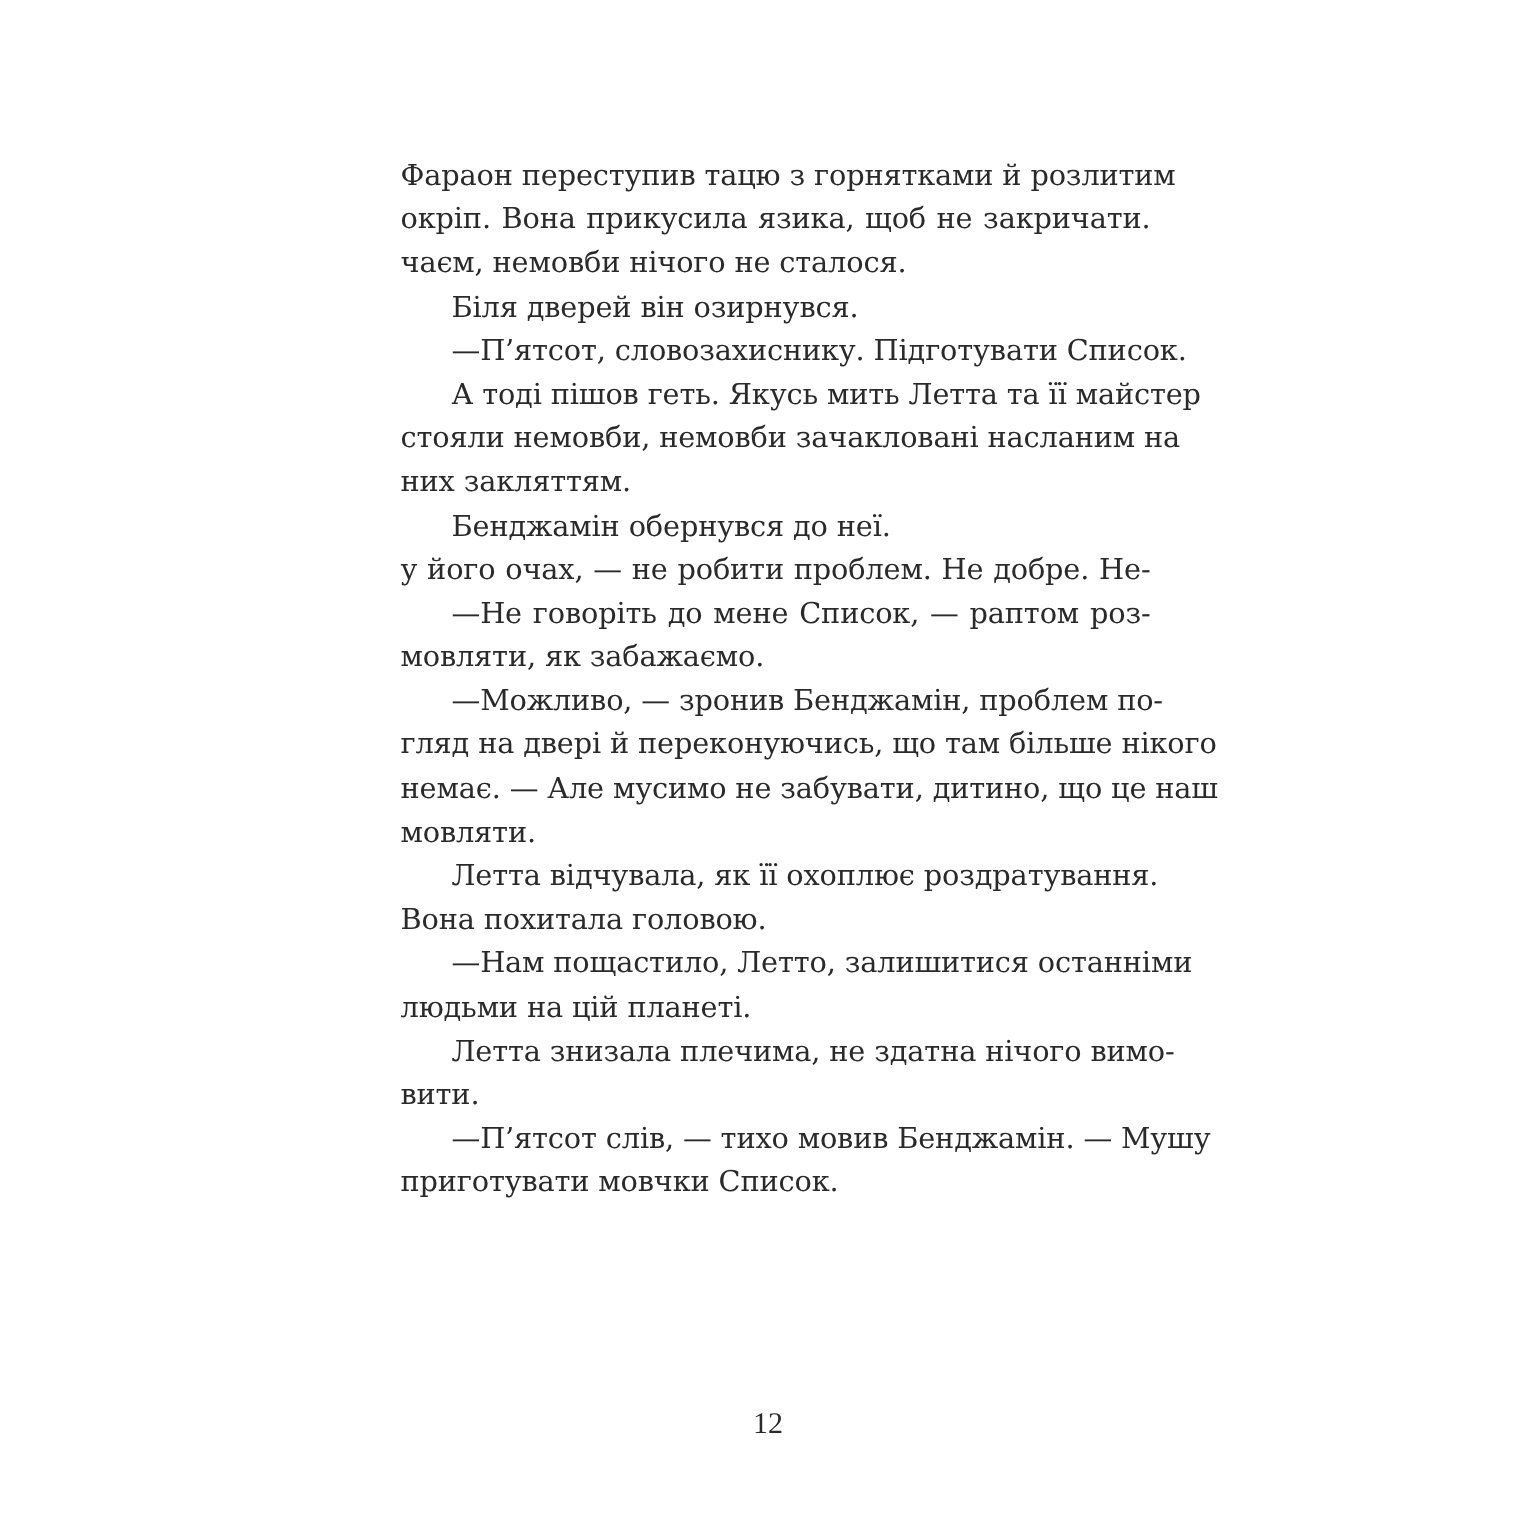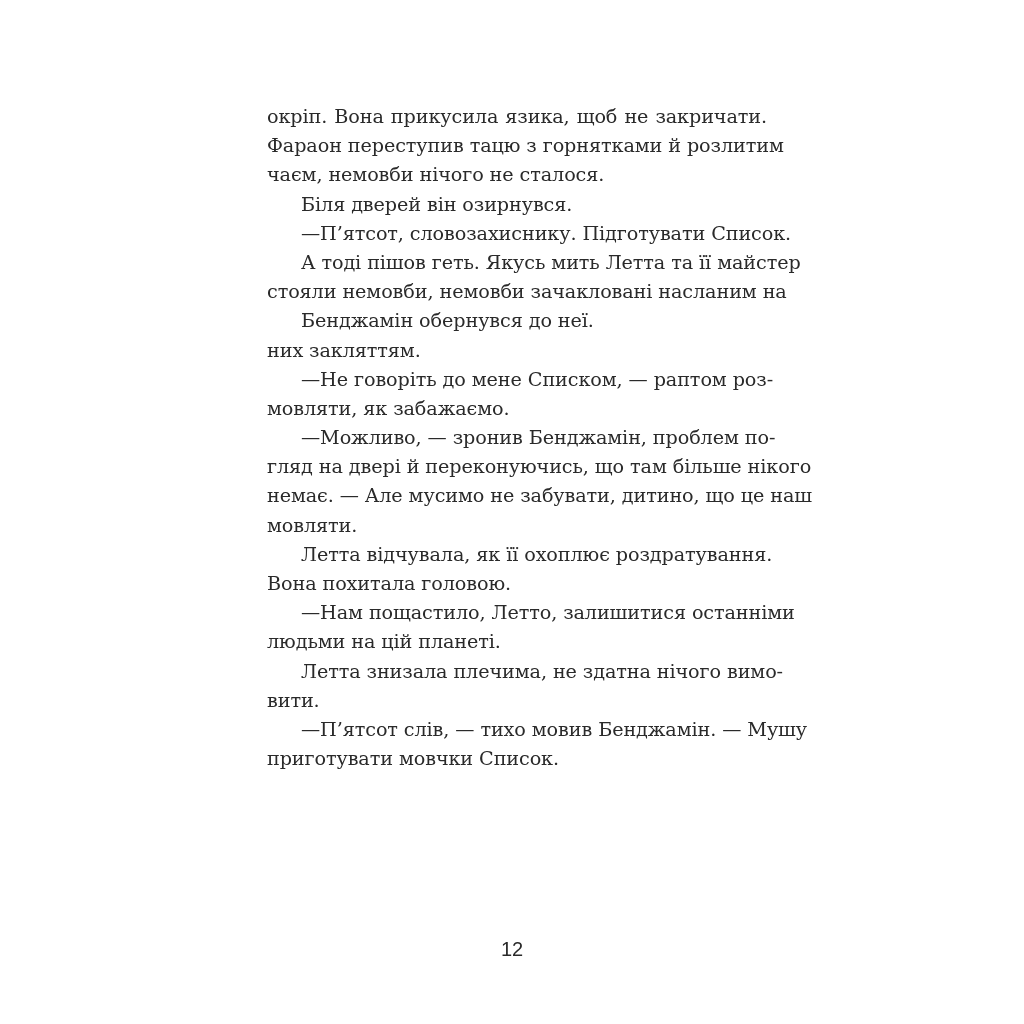--- a/index.html
+++ b/index.html
@@ -41,40 +41,41 @@
     }
     .line.indent {
       padding-left: 34px;
     }
     .page-number {
       position: absolute;
       left: 0;
       width: 1024px;
       top: 938px;
       text-align: center;
-      font-family: Liberation Sans, sans-serif;
+      font-family: Liberation Serif, serif;
       font-size: 20px;
       color: #2a2a2a;
     }
   </style>
 </head>
 <body>
 
 <div class="page">
   <div class="text-block">
+    <span class="line justify">Фараон переступив тацю з горнятками й розлитим</span>
     <span class="line justify">окріп. Вона прикусила язика, щоб не закричати.</span>
-    <span class="line justify">Фараон переступив тацю з горнятками й розлитим</span>
     <span class="line">чаєм, немовби нічого не сталося.</span>
     <span class="line indent">Біля дверей він озирнувся.</span>
     <span class="line indent">—П’ятсот, словозахиснику. Підготувати Список.</span>
     <span class="line indent justify">А тоді пішов геть. Якусь мить Летта та її майстер</span>
     <span class="line justify">стояли немовби, немовби зачакловані насланим на</span>
+    <span class="line">них закляттям.</span>
     <span class="line indent">Бенджамін обернувся до неї.</span>
-    <span class="line">них закляттям.</span>
-    <span class="line indent justify">—Не говоріть до мене Списком, — раптом роз-</span>
+    <span class="line justify">у його очах, — не робити проблем. Не добре. Не-</span>
+    <span class="line indent justify">—Не говоріть до мене Список, — раптом роз-</span>
     <span class="line">мовляти, як забажаємо.</span>
     <span class="line indent justify">—Можливо, — зронив Бенджамін, проблем по-</span>
     <span class="line justify">гляд на двері й переконуючись, що там більше нікого</span>
     <span class="line justify">немає. — Але мусимо не забувати, дитино, що це наш</span>
     <span class="line">мовляти.</span>
     <span class="line indent justify">Летта відчувала, як її охоплює роздратування.</span>
     <span class="line">Вона похитала головою.</span>
     <span class="line indent justify">—Нам пощастило, Летто, залишитися останніми</span>
     <span class="line">людьми на цій планеті.</span>
     <span class="line indent justify">Летта знизала плечима, не здатна нічого вимо-</span>

